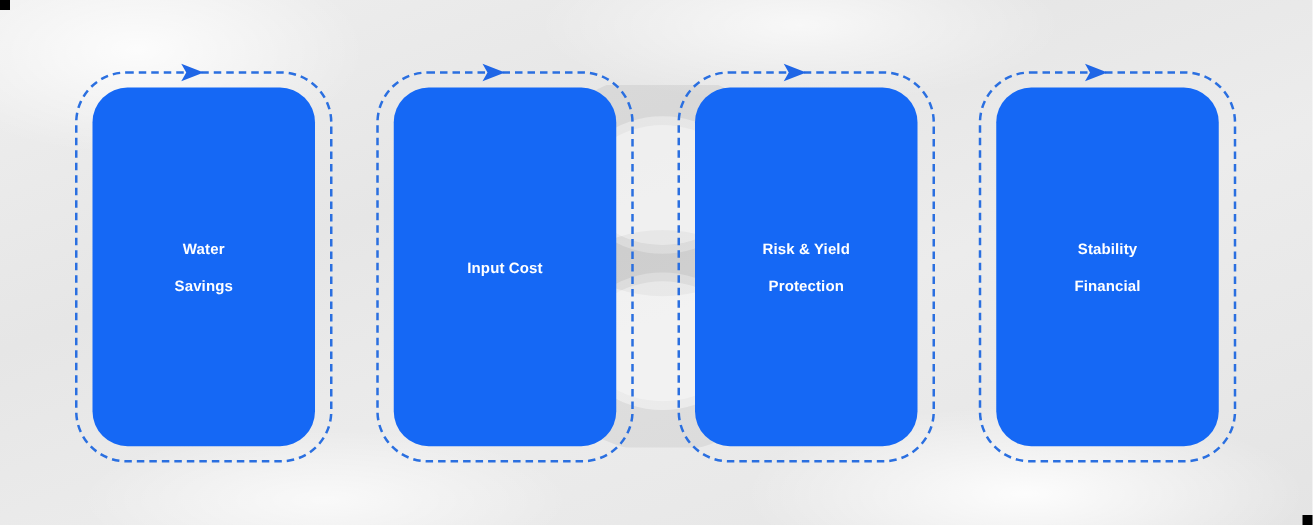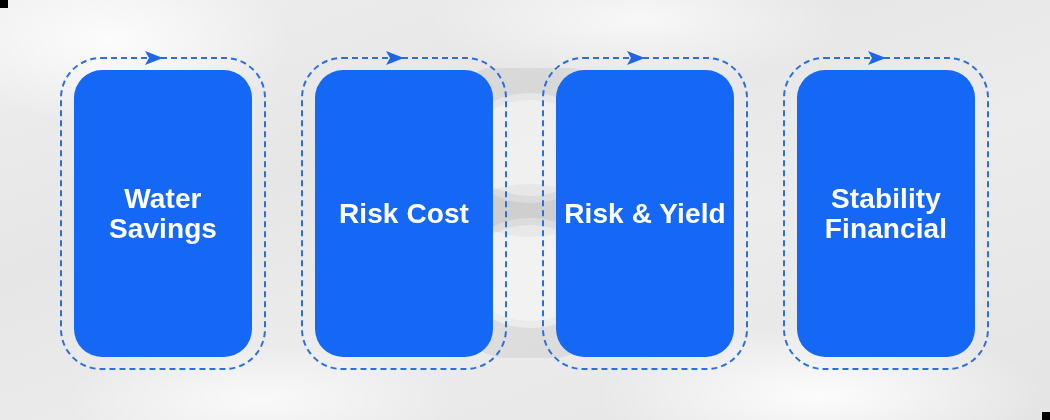--- a/index.html
+++ b/index.html
@@ -62,21 +62,21 @@
       display: flex;
       align-items: center;
       justify-content: center;
       text-align: center;
       box-sizing: border-box;
       padding: 0 10px;
     }
     .step .label {
       color: #ffffff;
       font-weight: 700;
-      font-size: 28px;
+      font-size: 12px;
       line-height: 30px;
       letter-spacing: 0.1px;
     }
     .step .label span { display: block; white-space: nowrap; }
   </style>
 </head>
 <body>
 
 <div class="corner-mark tl"></div>
 <div class="corner-mark br"></div>
@@ -107,35 +107,36 @@
 
 <div class="step" style="left:301px; --card-color:#1568f5;">
   <svg class="outline" viewBox="0 0 206 313">
     <rect x="1" y="1" width="204" height="311" rx="40" ry="40" fill="none" stroke="#2a6fe0" stroke-width="2" stroke-dasharray="6 4"></rect>
   </svg>
   <svg class="outline" viewBox="0 0 206 313">
     <polygon points="85,-6 103,1 85,8 89,1" fill="#1f66e6"></polygon>
   </svg>
   <div class="card">
     <div class="label">
-      <span>Risk Cost</span>
+      <span>Input Cost</span>
     </div>
   </div>
 </div>
 
 <div class="step" style="left:542px; --card-color:#1568f5;">
   <svg class="outline" viewBox="0 0 206 313">
     <rect x="1" y="1" width="204" height="311" rx="40" ry="40" fill="none" stroke="#2a6fe0" stroke-width="2" stroke-dasharray="6 4"></rect>
   </svg>
   <svg class="outline" viewBox="0 0 206 313">
     <polygon points="85,-6 103,1 85,8 89,1" fill="#1f66e6"></polygon>
   </svg>
   <div class="card">
     <div class="label">
       <span>Risk &amp; Yield</span>
+      <span>Protection</span>
     </div>
   </div>
 </div>
 
 <div class="step" style="left:783px; --card-color:#1568f5;">
   <svg class="outline" viewBox="0 0 206 313">
     <rect x="1" y="1" width="204" height="311" rx="40" ry="40" fill="none" stroke="#2a6fe0" stroke-width="2" stroke-dasharray="6 4"></rect>
   </svg>
   <svg class="outline" viewBox="0 0 206 313">
     <polygon points="85,-6 103,1 85,8 89,1" fill="#1f66e6"></polygon>

